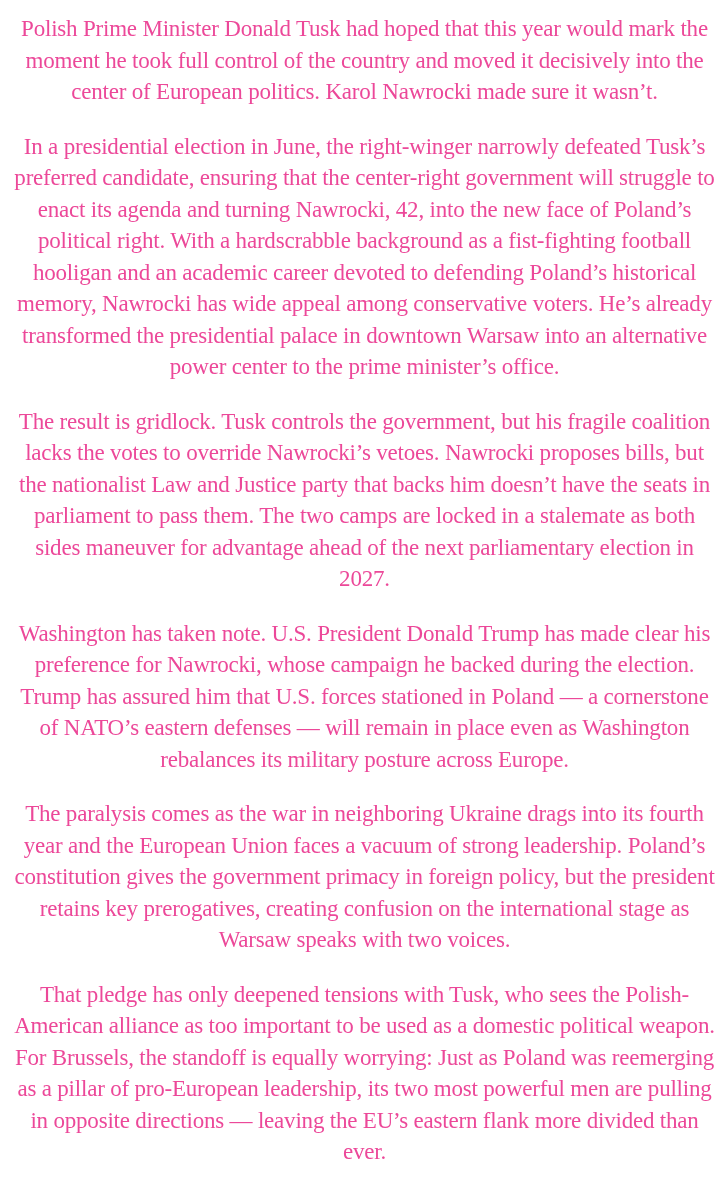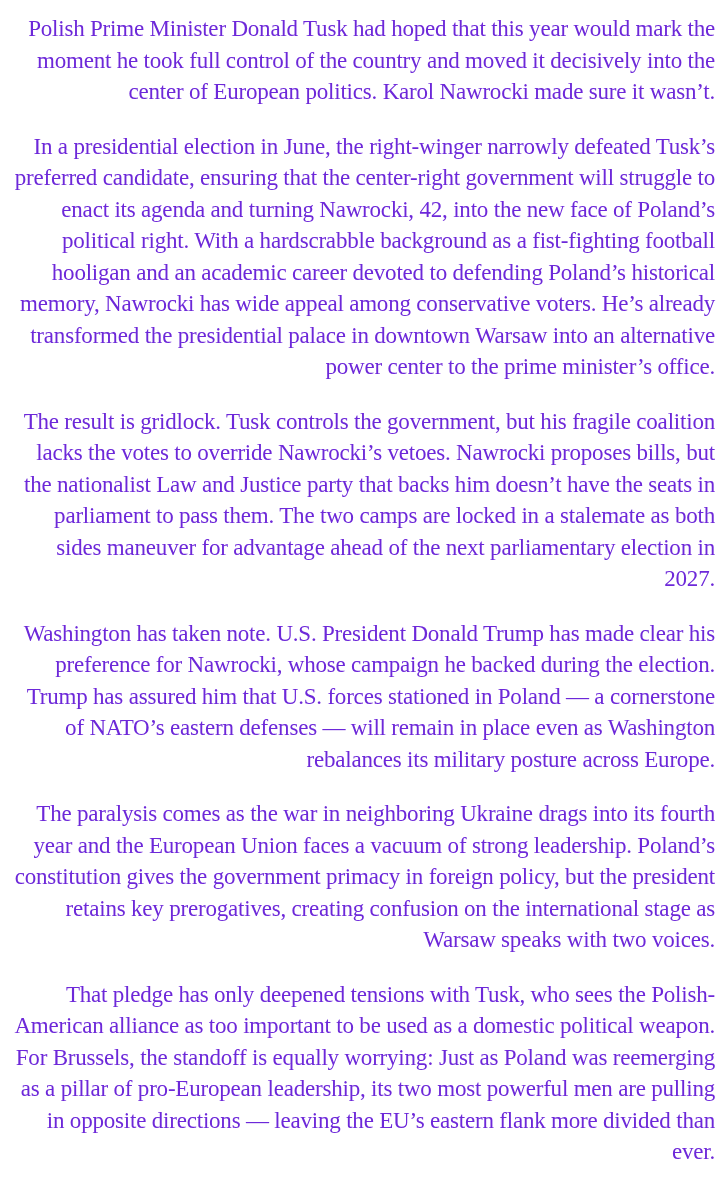--- a/index.html
+++ b/index.html
@@ -13,22 +13,22 @@
       overflow: hidden;
     }
     .article-body {
       box-sizing: border-box;
       width: 728px;
       padding: 13px 13px 0 14px;
       font-family: "Liberation Serif", "DejaVu Serif", serif;
       font-size: 23px;
       line-height: 31.5px;
       letter-spacing: -0.2px;
-      color: #6d28d9;
-      text-align: right;
+      color: #ec4899;
+      text-align: center;
       -webkit-font-smoothing: antialiased;
     }
     .article-body p {
       margin: 0 0 23px 0;
       padding: 0;
     }
     .article-body p:last-child {
       margin-bottom: 5px;
     }
   </style>

